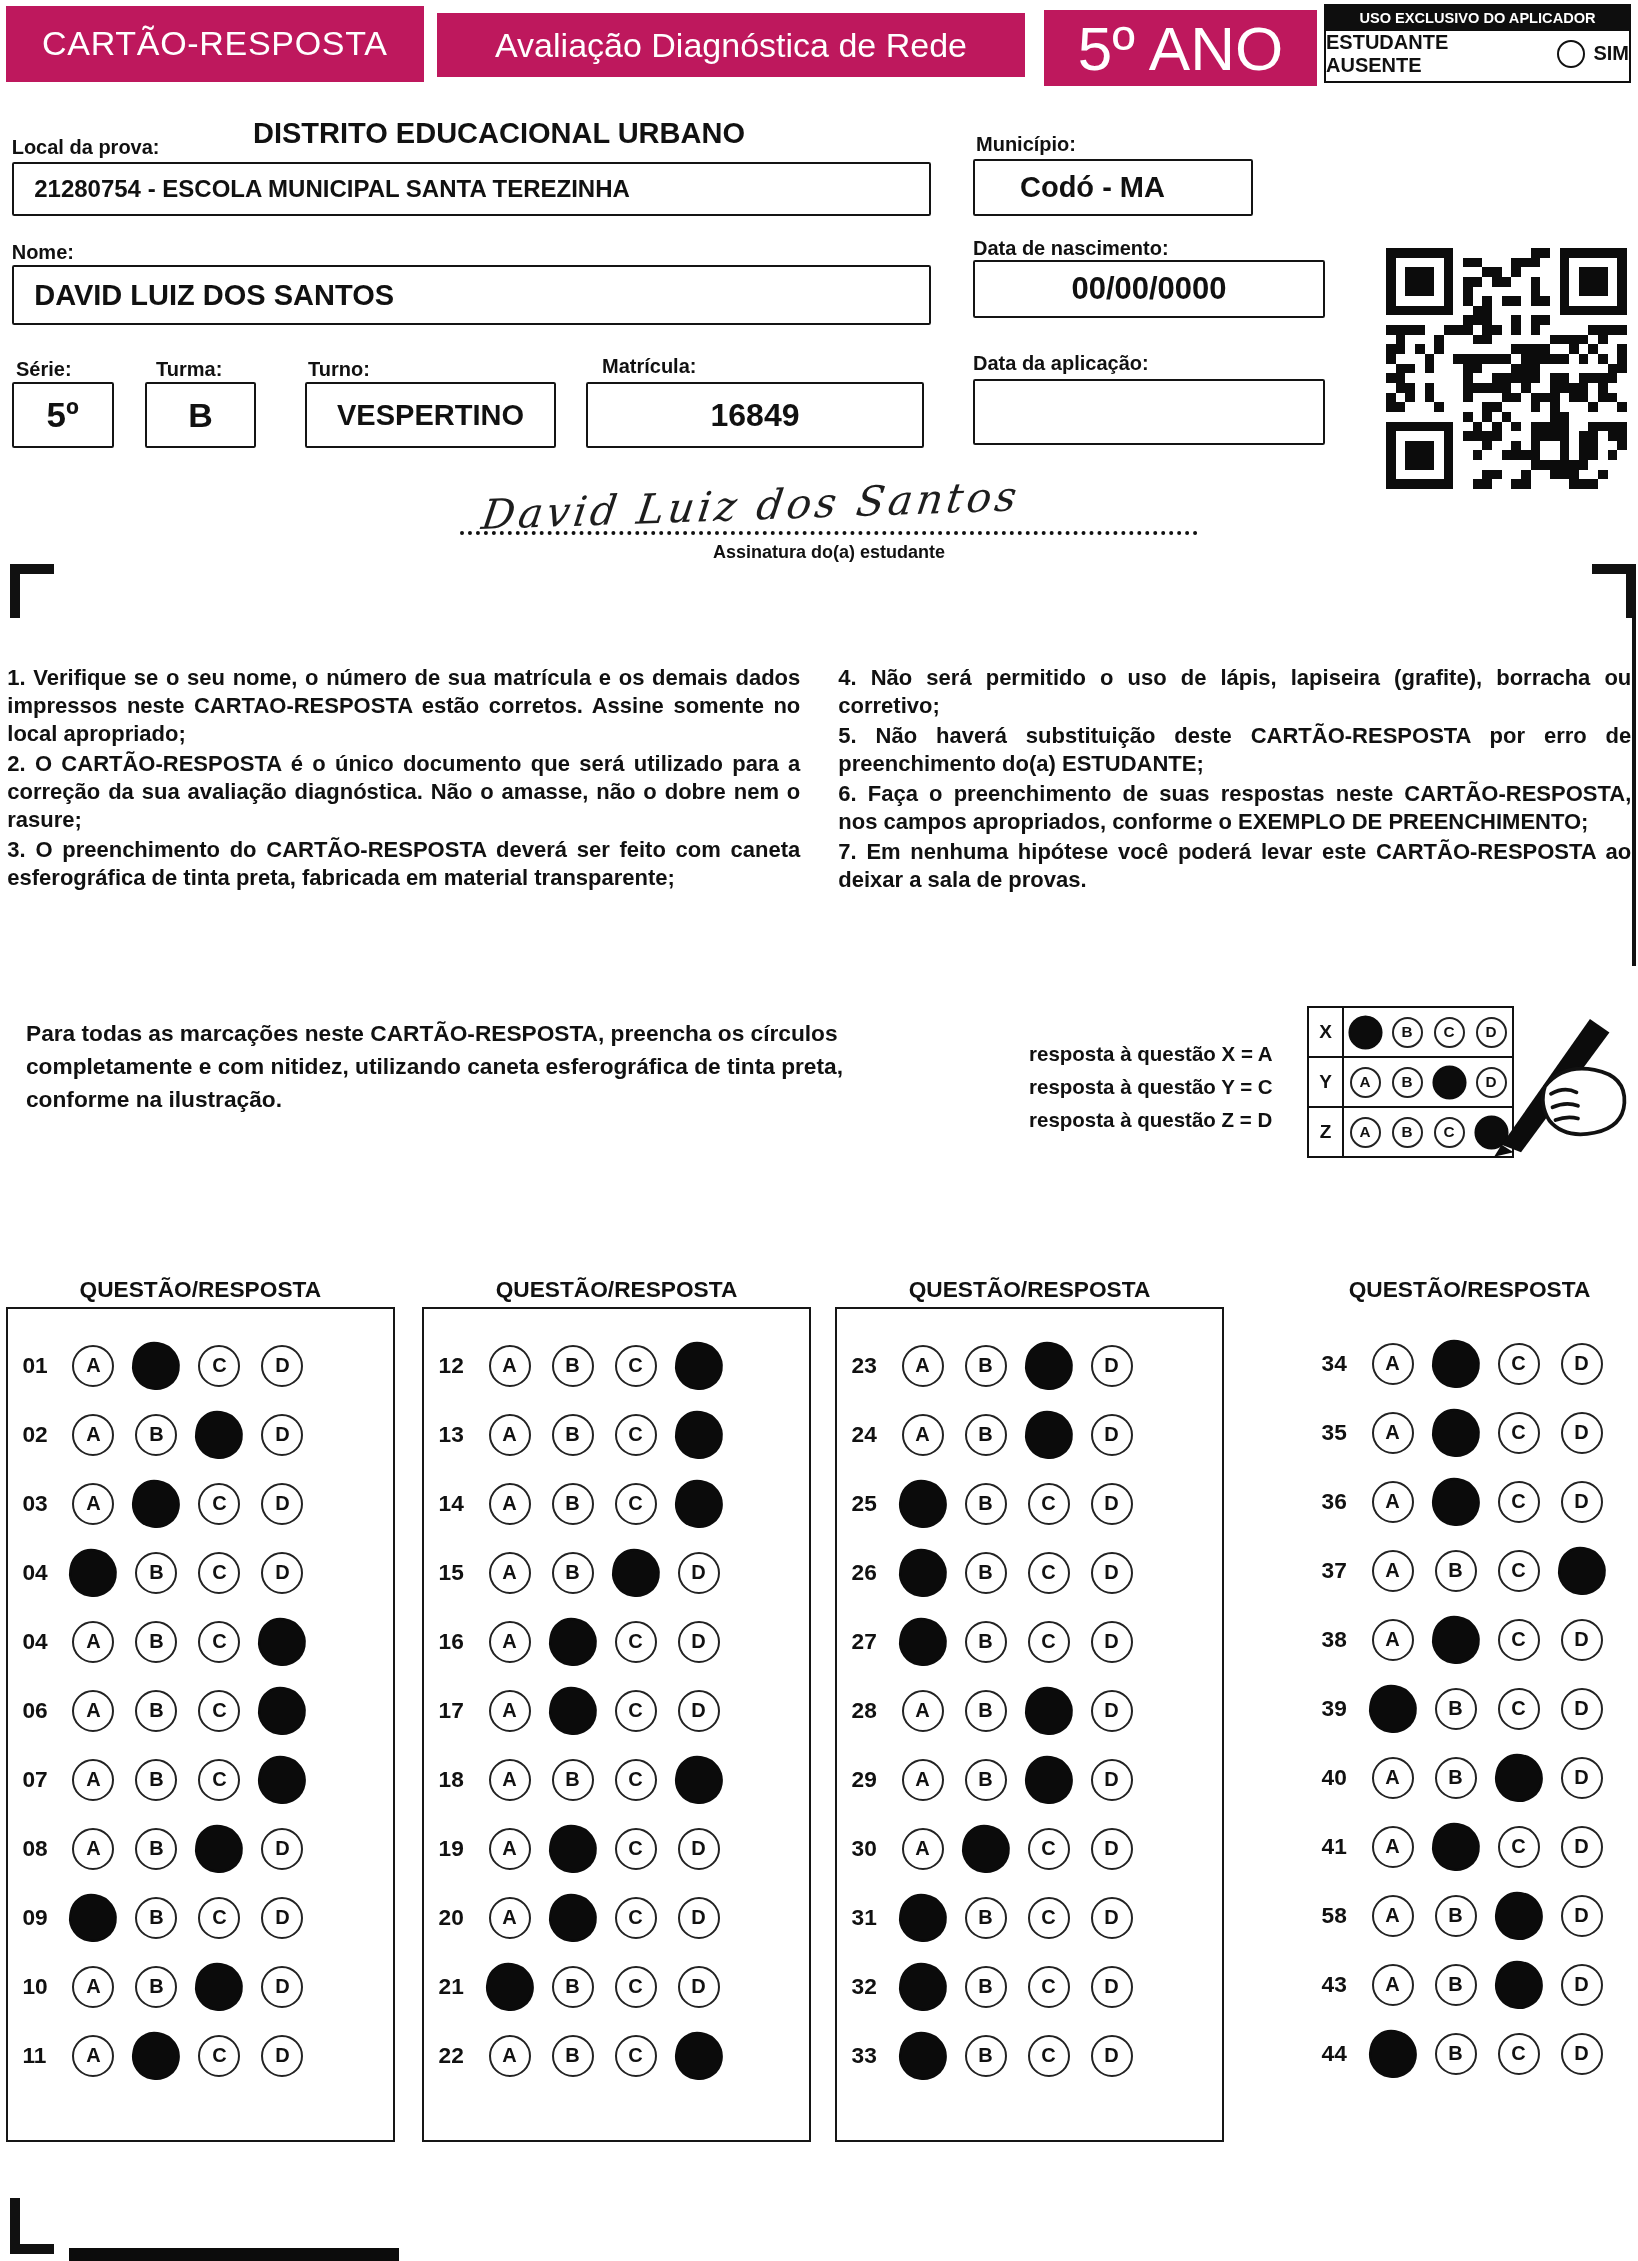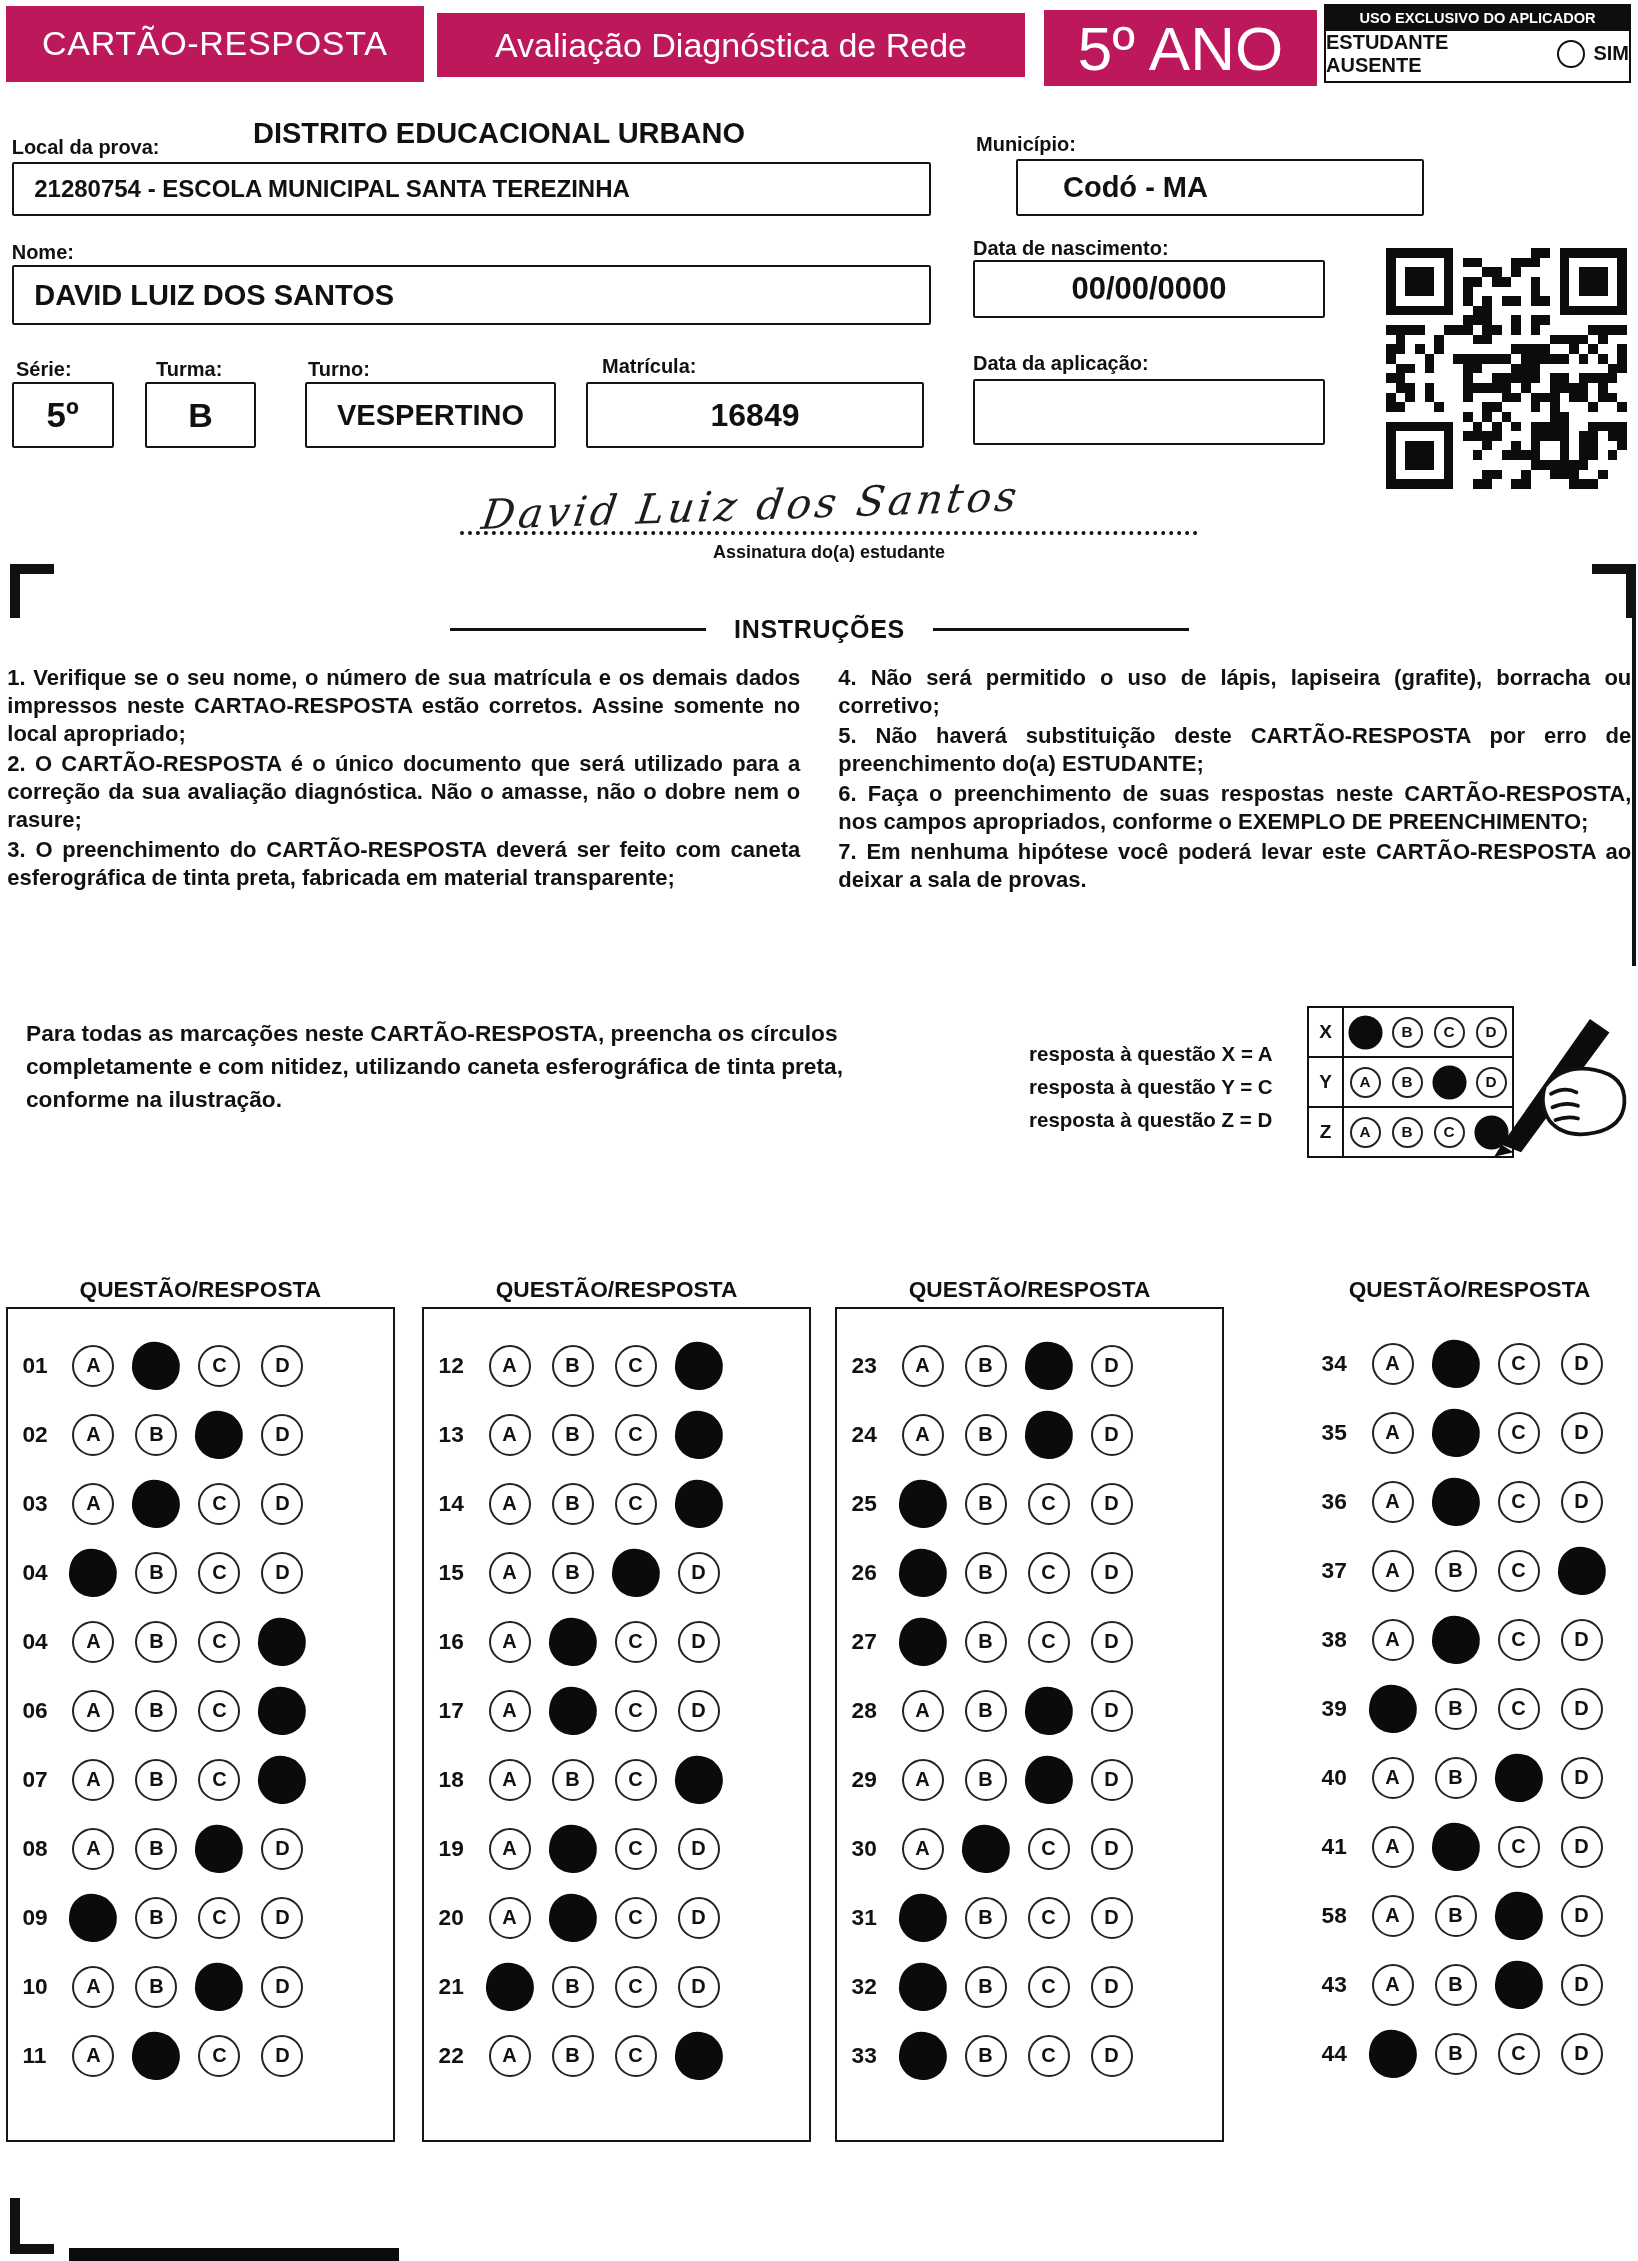--- a/index.html
+++ b/index.html
@@ -18,21 +18,21 @@
   .aplicador-top { background:#0e0e0e; color:#fff; font-size:14.6px; font-weight:bold; text-align:center; padding:3.7px 0 5.1px; }
   .aplicador-bottom { display:flex; align-items:center; justify-content:center; gap:8.8px; height:45px; font-weight:bold; font-size:20px; }
   .bubble-sm { width:28px; height:28px; border:2.9px solid #111; border-radius:50%; display:inline-block; background:#fff; }
 
   .fbox { position:absolute; border:2.9px solid #141414; border-radius:2.2px; background:#fff;
           display:flex; align-items:center; font-weight:bold; }
   .f-local-lbl { left:11.7px; top:136px; }
   .f-local-val { position:absolute; left:225px; top:117px; font-size:29px; font-weight:bold;margin-left:28px; }
   .f-school { left:11.7px; top:162px; width:919px; height:54px; padding-left:20.5px; font-size:24px; }
   .f-mun-lbl { left:976px; top:133px; }
-  .f-mun { left:973px; top:159px; width:408px; height:57px; padding-left:45px; font-size:29px;margin-left:43px; }
+  .f-mun { left:973px; top:159px; width:280px; height:57px; padding-left:45px; font-size:29px; }
   .f-nome-lbl { left:11.7px; top:241px; }
   .f-nome { left:11.7px; top:265px; width:919px; height:60px; padding-left:20.5px; font-size:29px; }
   .f-nasc-lbl { left:973px; top:237px; }
   .f-nasc { left:973px; top:260px; width:352px; height:58px; justify-content:center; font-size:31px; }
   .f-serie-lbl { left:16px; top:358px; }
   .f-serie { left:11.7px; top:382px; width:102px; height:66px; justify-content:center; font-size:35px; }
   .f-turma-lbl { left:156px; top:358px; }
   .f-turma { left:145px; top:382px; width:111px; height:66px; justify-content:center; font-size:34px; }
   .f-turno-lbl { left:308px; top:358px; }
   .f-turno { left:305px; top:382px; width:251px; height:66px; justify-content:center; font-size:29px; }
@@ -361,25 +361,20 @@
     </div>
     <div class="sig-label">Assinatura do(a) estudante</div>
   </div>
 
   <div class="crop-tl"></div>
   <div class="crop-tr"></div>
   <div class="edge-right"></div>
   <div class="crop-bl"></div>
   <div class="bottom-bar"></div>
 
-  <div class="instr-hdr">
-    <span class="line"></span>
-    <span class="t">INSTRUÇÕES</span>
-    <span class="line"></span>
-  </div>
   <div class="instr-cols">
     <div class="instr-col">
         <p class="instr-item">1. Verifique se o seu nome, o número de sua matrícula e os demais dados impressos neste CARTAO-RESPOSTA estão corretos. Assine somente no local apropriado;</p>
         <p class="instr-item">2. O CARTÃO-RESPOSTA é o único documento que será utilizado para a correção da sua avaliação diagnóstica. Não o amasse, não o dobre nem o rasure;</p>
         <p class="instr-item">3. O preenchimento do CARTÃO-RESPOSTA deverá ser feito com caneta esferográfica de tinta preta, fabricada em material transparente;</p>
       </div>
     <div class="instr-col">
         <p class="instr-item">4. Não será permitido o uso de lápis, lapiseira (grafite), borracha ou corretivo;</p>
         <p class="instr-item">5. Não haverá substituição deste CARTÃO-RESPOSTA por erro de preenchimento do(a) ESTUDANTE;</p>
         <p class="instr-item">6. Faça o preenchimento de suas respostas neste CARTÃO-RESPOSTA, nos campos apropriados, conforme o EXEMPLO DE PREENCHIMENTO;</p>

